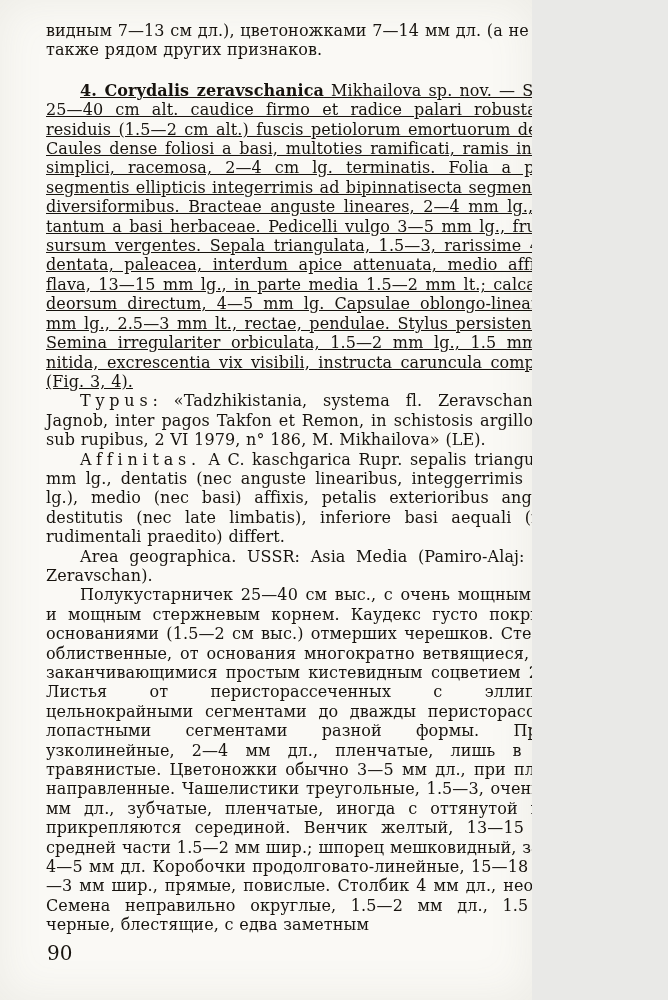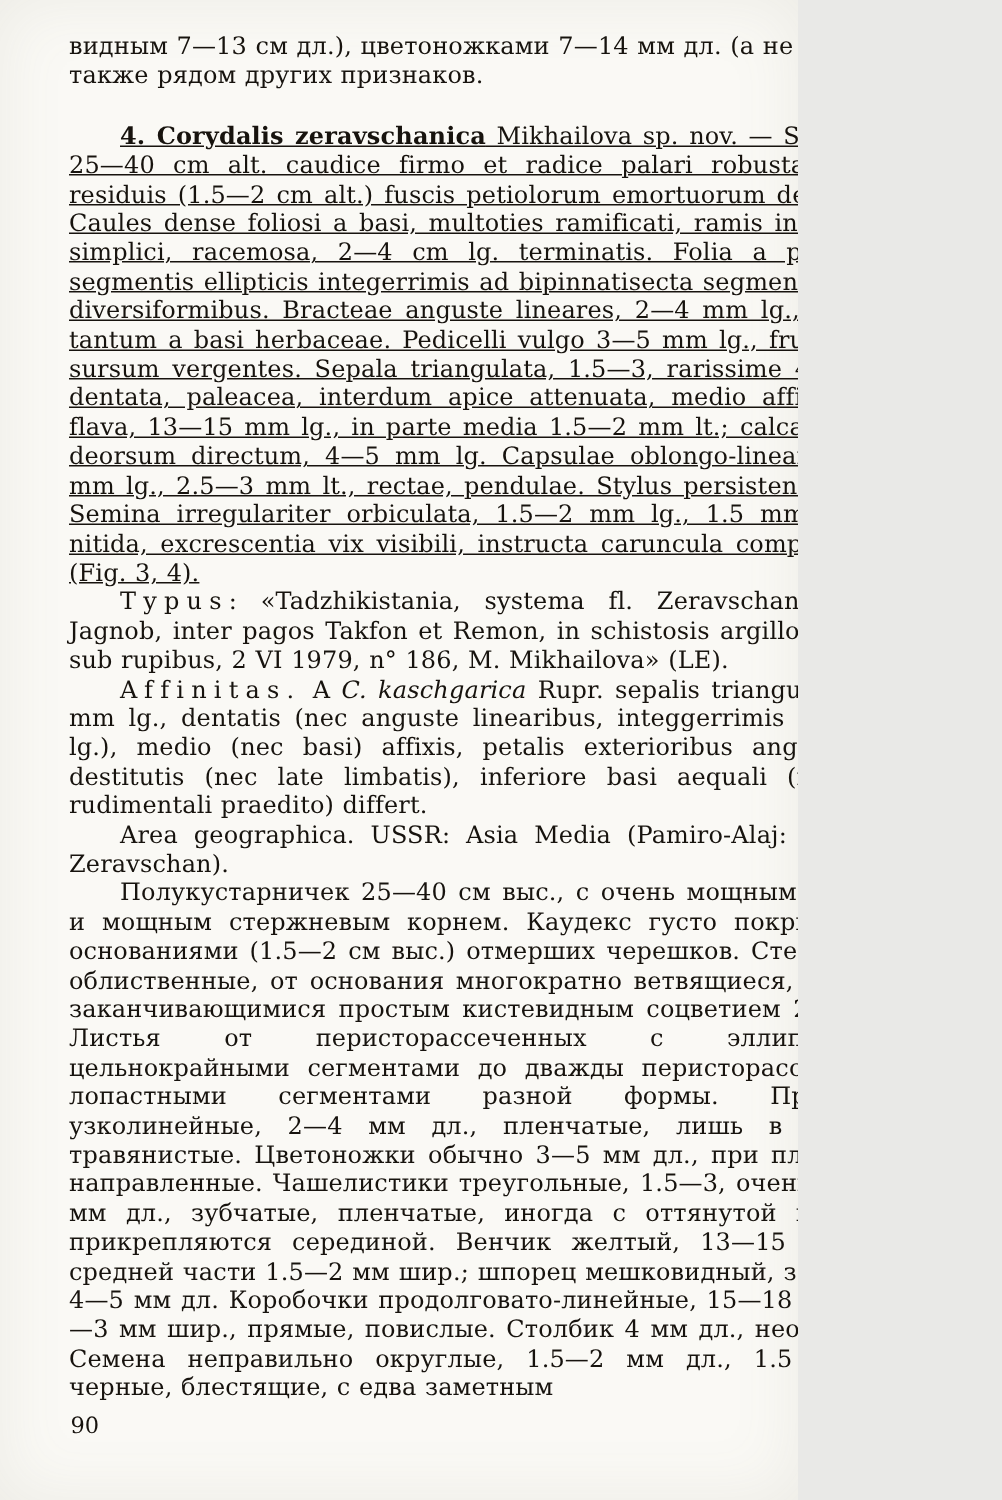--- a/index.html
+++ b/index.html
@@ -37,27 +37,27 @@
     letter-spacing: 0.1px;
     word-spacing: 0.5px;
   }
   p.para {
     margin: 0;
     padding: 0;
   }
   p.para.indent { text-indent: 34px; }
   p.para.space-before { margin-top: 21px; text-decoration: underline; }
   .run-b { font-weight: bold; }
-  .run-i { font-style: italic; }
+  .run-i { }
   .run-sp { letter-spacing: 0.30em; }
   .page-number {
     position: absolute;
     left: 47px;
     top: 941px;
-    font-size: 15px;
+    font-size: 20px;
     color: var(--ink);
   }
 </style>
 </head>
 <body>
 
 <div class="page">
   <div class="text-block">
       <p class="para"><span>видным 7—13 см дл.), цветоножками 7—14 мм дл. (а не 1—6 мм), а также рядом других признаков.</span></p>
       <p class="para indent space-before"><span class="run-b">4. Corydalis zeravschanica</span><span> Mikhailova sp. nov. — Suffruticulus 25—40 cm alt. caudice firmo et radice palari robusta. Caudices residuis (1.5—2 cm alt.) fuscis petiolorum emortuorum dense vestiti. Caules dense foliosi a basi, multoties ramificati, ramis inflorescentia simplici, racemosa, 2—4 cm lg. terminatis. Folia a pinnatisectis segmentis ellipticis integerrimis ad bipinnatisecta segmentis lobulatis diversiformibus. Bracteae anguste lineares, 2—4 mm lg., paleaceae, tantum a basi herbaceae. Pedicelli vulgo 3—5 mm lg., fructificatione sursum vergentes. Sepala triangulata, 1.5—3, rarissime 4.5 mm lg., dentata, paleacea, interdum apice attenuata, medio affixa. Corolla flava, 13—15 mm lg., in parte media 1.5—2 mm lt.; calcar saccatum deorsum directum, 4—5 mm lg. Capsulae oblongo-lineares, 15—18 mm lg., 2.5—3 mm lt., rectae, pendulae. Stylus persistens, 4 mm lg. Semina irregulariter orbiculata, 1.5—2 mm lg., 1.5 mm lt., nigra, nitida, excrescentia vix visibili, instructa caruncula compacta affixa. (Fig. 3, 4).</span></p>

